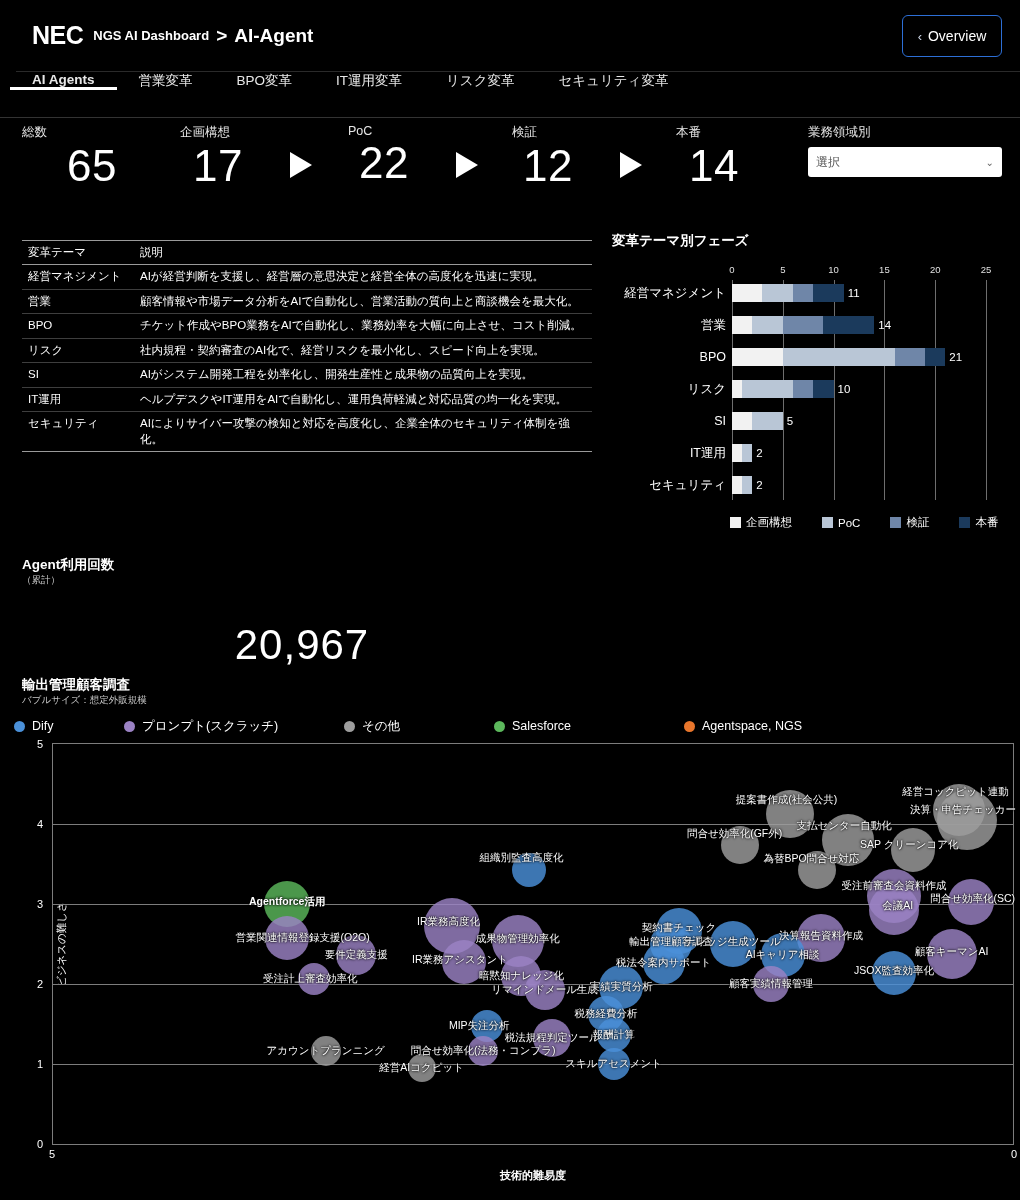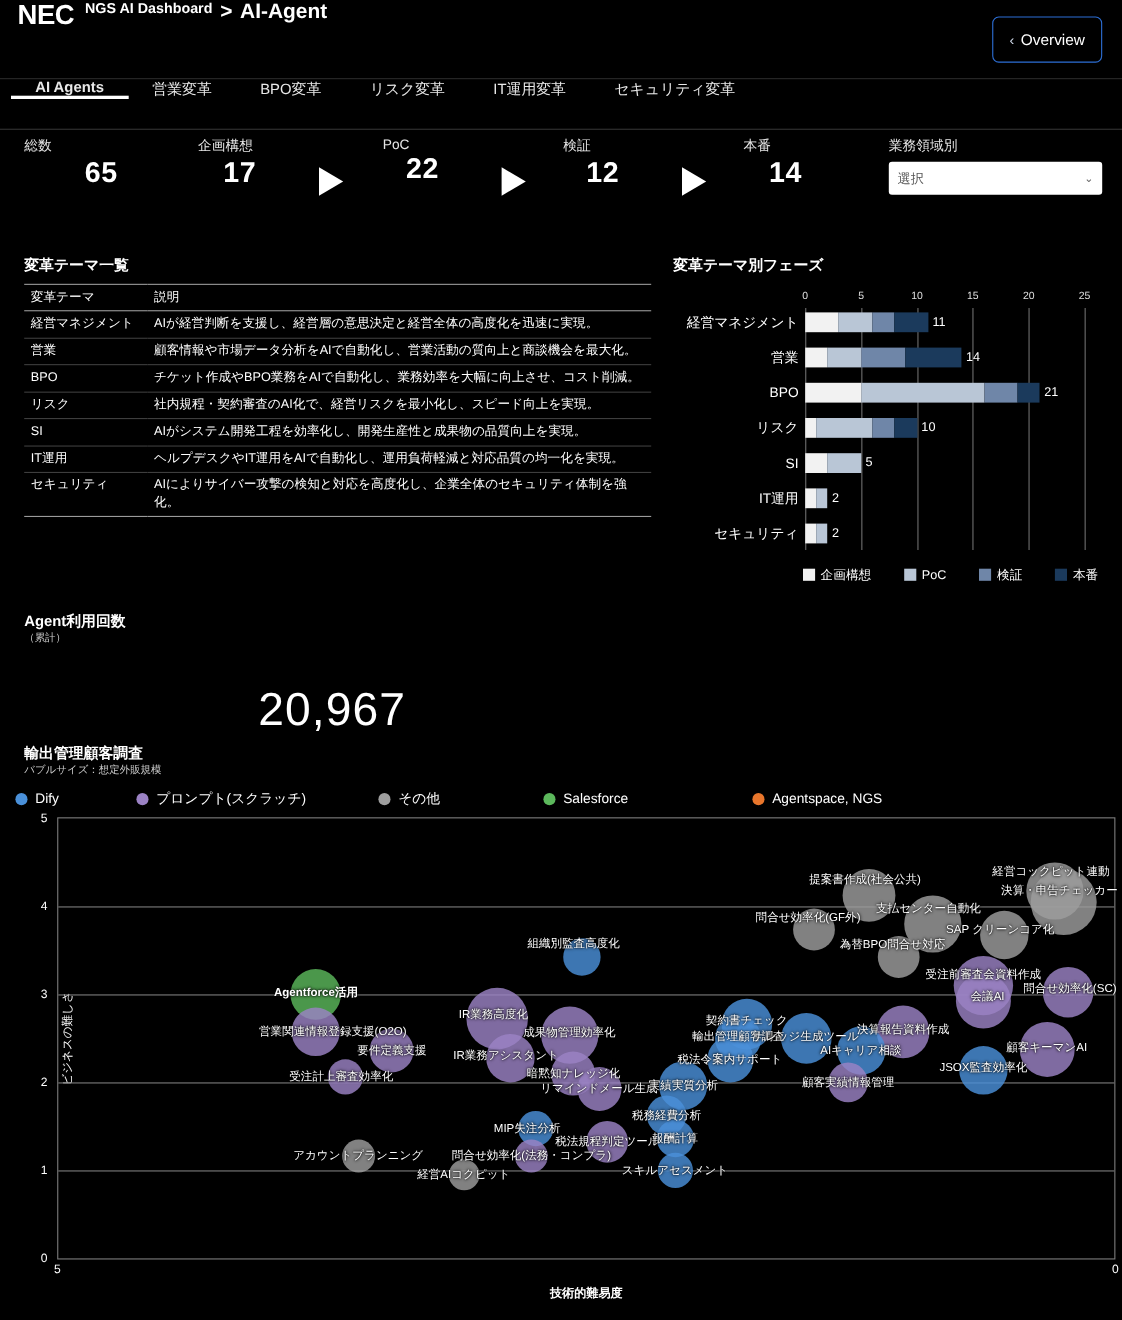--- a/index.html
+++ b/index.html
@@ -11,22 +11,24 @@
     color: #fff;
     overflow: hidden;
   }
   #app { position: relative; width: 1020px; height: 1200px; background: #000; }
 
   
   .header {
     position: relative;
     height: 72px;
     display: flex;
+    align-items: center;
     padding: 0 16px;
     border-bottom: 1px solid #2a2a2a;
+    margin-left: 16px;
   }
   .brand-nec {
     font-size: 25px;
     font-weight: bold;
     letter-spacing: -0.5px;
     margin-right: 10px;
   }
   .brand-title {
     font-size: 13px;
     font-weight: bold;
@@ -70,21 +72,21 @@
   }
 
   
   .kpis {
     position: relative;
     height: 88px;
     margin-top: 6px;
   }
   .kpi { position: absolute; top: 0; text-align: left; }
   .kpi .label { font-size: 12.5px; color: #e6e6e6; }
-  .kpi .value { font-size: 26px; font-weight: 700; letter-spacing: 0.5px; }
+  .kpi .value { font-size: 44px; font-weight: 400; letter-spacing: 0.5px; }
   .arrow {
     position: absolute;
     top: 28px;
     width: 0; height: 0;
     border-top: 13px solid transparent;
     border-bottom: 13px solid transparent;
     border-left: 22px solid #ffffff;
   }
   .select-wrap { position: absolute; right: 18px; top: 0; width: 194px; }
   .select-wrap .label { font-size: 12.5px; color: #e6e6e6; margin-bottom: 6px; }
@@ -247,22 +249,22 @@
     <div class="overview-btn">
       <span class="chev">‹</span>
       <span>Overview</span>
     </div>
   </div>
 
   <div class="tabs">
     <div class="tab active">AI Agents</div>
     <div class="tab">営業変革</div>
     <div class="tab">BPO変革</div>
+    <div class="tab">IT運用変革</div>
     <div class="tab">リスク変革</div>
-    <div class="tab">IT運用変革</div>
     <div class="tab">セキュリティ変革</div>
   </div>
 
   <div class="kpis">
     <div class="kpi" style="left:22px; width:150px;">
       <div class="label">総数</div>
       <div class="value" style="text-align:center; width:140px;">65</div>
     </div>
     <div class="kpi" style="left:180px; width:140px;">
       <div class="label">企画構想</div>
@@ -286,21 +288,20 @@
     <div class="select-wrap">
       <div class="label">業務領域別</div>
       <div class="select-box">
         <span>選択</span>
         <span class="caret">⌄</span>
       </div>
     </div>
   </div>
 
   <div class="table-panel">
-    <div class="sec-title">変革テーマ一覧</div>
     <table class="theme-table">
       <thead>
         <tr>
           <th class="c1">変革テーマ</th>
           <th>説明</th>
         </tr>
       </thead>
       <tbody>
         <tr>
           <td class="c1">経営マネジメント</td>

